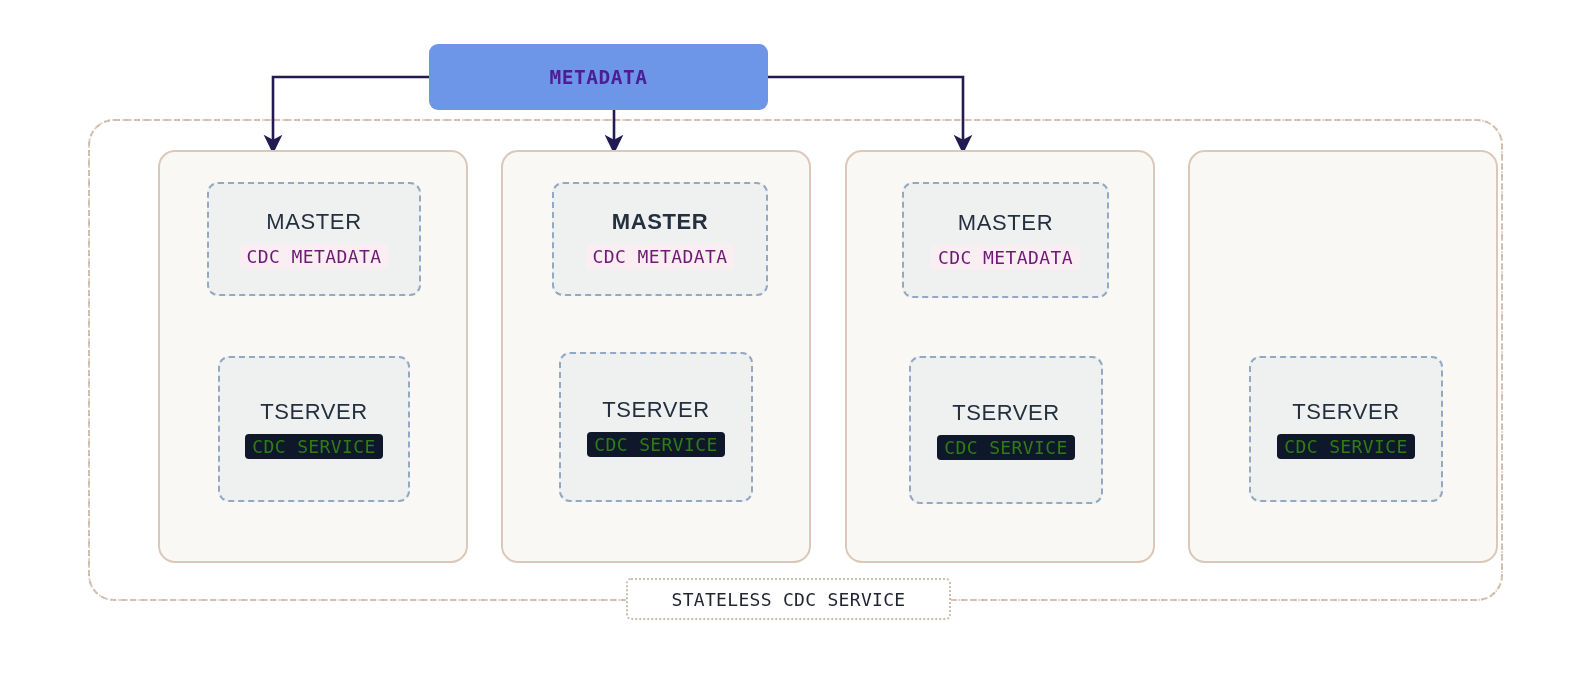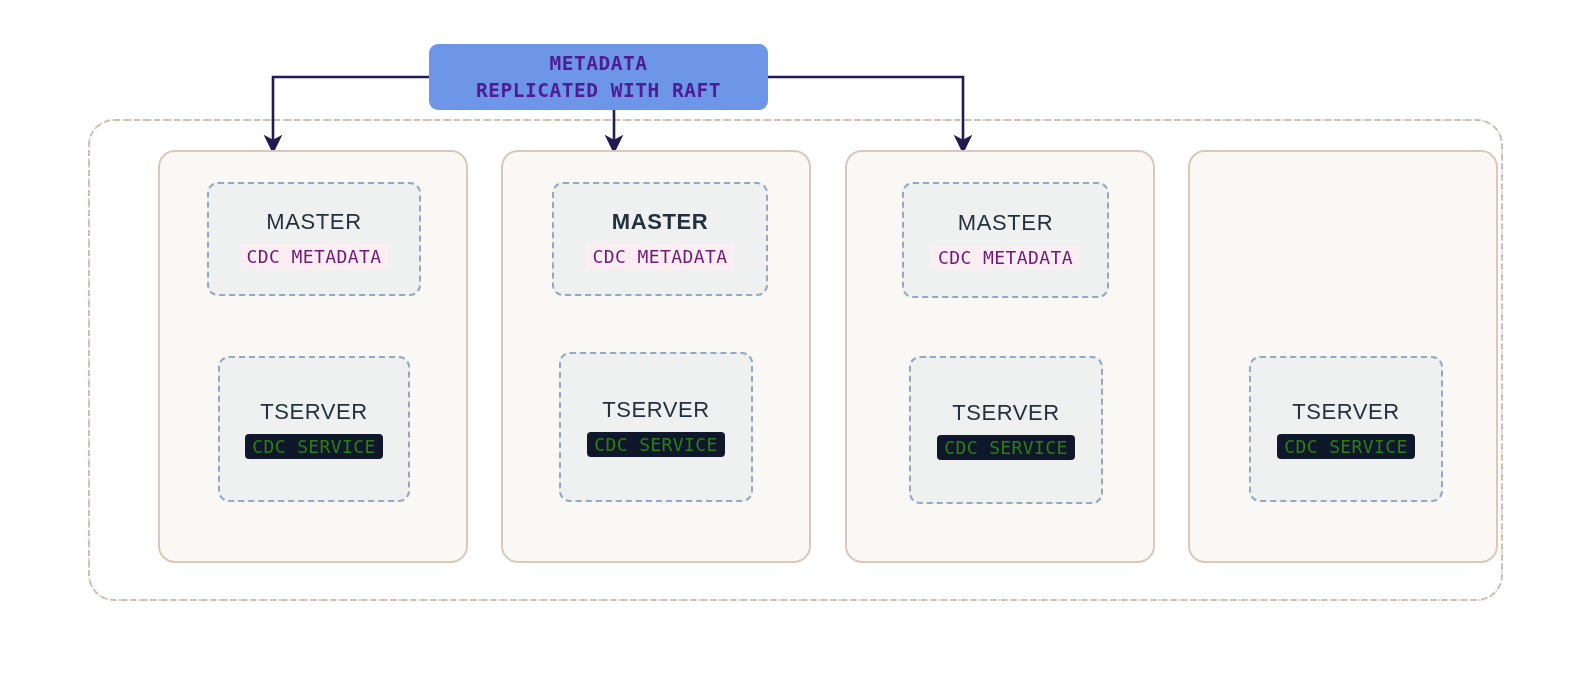--- a/index.html
+++ b/index.html
@@ -177,21 +177,20 @@
 
     <path d="M429,77 L273,77 L273,144" fill="none" stroke="#221b52" stroke-width="2.6" marker-end="url(#arrowhead)"></path>
 
     <path d="M614,110 L614,144" fill="none" stroke="#221b52" stroke-width="2.6" marker-end="url(#arrowhead)"></path>
 
     <path d="M768,77 L963,77 L963,144" fill="none" stroke="#221b52" stroke-width="2.6" marker-end="url(#arrowhead)"></path>
   </svg>
 
   <div id="metadata-box">
     <div class="ml">METADATA</div>
-    <div class="ml">REPLICATED WITH RAFT</div>
   </div>
 
   <div class="node-card" id="node-card-0">
     <div class="proc-box" id="proc-master-0">
       <div class="proc-title">MASTER</div>
       <div class="proc-badge badge-meta">CDC METADATA</div>
     </div>
     <div class="proc-box" id="proc-tserver-0">
       <div class="proc-title">TSERVER</div>
       <div class="proc-badge badge-service">CDC SERVICE</div>
@@ -220,14 +219,17 @@
     </div>
   </div>
 
   <div class="node-card" id="node-card-3">
     <div class="proc-box" id="proc-tserver-3">
       <div class="proc-title">TSERVER</div>
       <div class="proc-badge badge-service">CDC SERVICE</div>
     </div>
   </div>
 
+  <div id="cluster-label">
+    <span>STATELESS CDC SERVICE</span>
+  </div>
 
 </div>
 
 </body></html>

